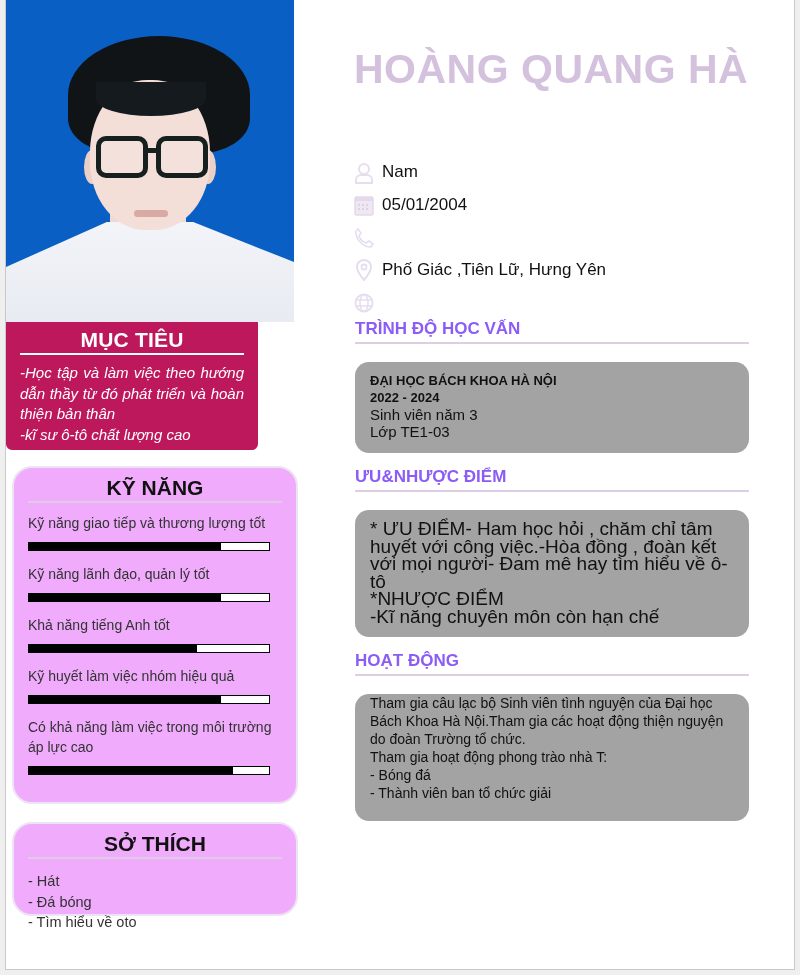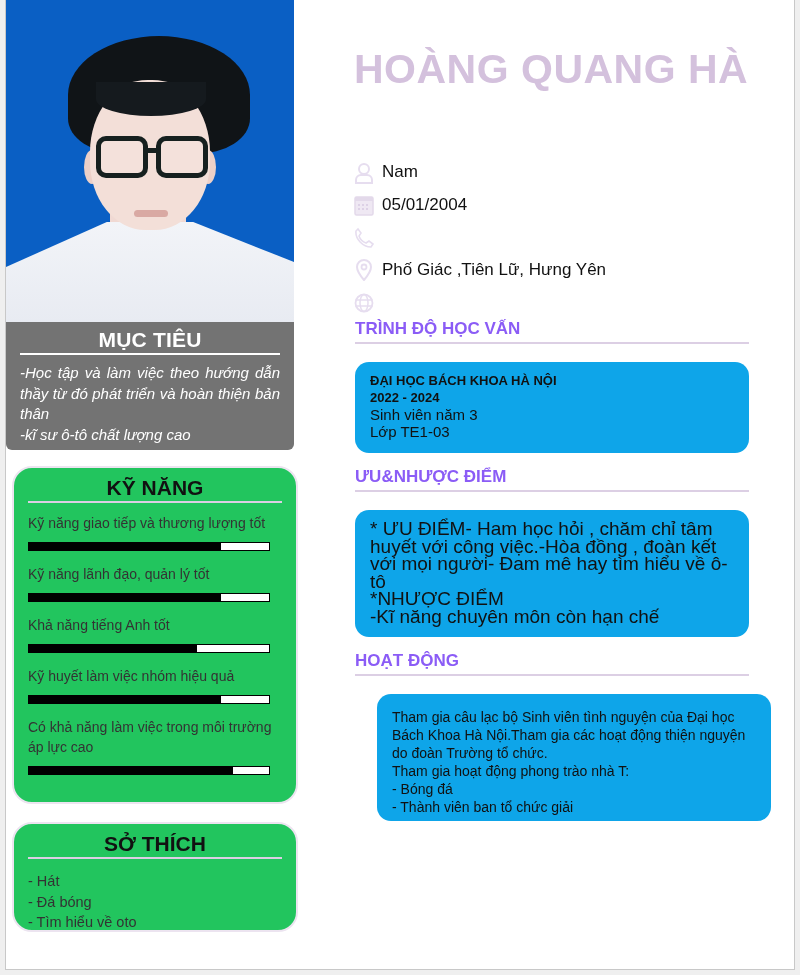--- a/index.html
+++ b/index.html
@@ -21,48 +21,48 @@
   .photo .ear-l { position: absolute; left: 78px; top: 150px; width: 16px; height: 34px; background: #ecd0c8; border-radius: 50%; }
   .photo .ear-r { position: absolute; left: 194px; top: 150px; width: 16px; height: 34px; background: #ecd0c8; border-radius: 50%; }
   .photo .hair { position: absolute; left: 62px; top: 36px; width: 182px; height: 118px; background: #101417; border-radius: 50% 50% 30% 30%; }
   .photo .fringe { position: absolute; left: 90px; top: 82px; width: 110px; height: 34px; background: #151a1e; border-radius: 0 0 50% 50%; }
   .photo .glass { position: absolute; top: 136px; width: 52px; height: 42px; border: 5px solid #16201f; border-radius: 10px; background: rgba(255,255,255,0.08); }
   .photo .glass.l { left: 90px; } .photo .glass.r { left: 150px; }
   .photo .bridge { position: absolute; left: 140px; top: 148px; width: 12px; height: 5px; background: #16201f; }
   .photo .mouth { position: absolute; left: 128px; top: 210px; width: 34px; height: 7px; background: #d9a9a3; border-radius: 4px; }
 
   .objective {
-    position: absolute; left: 6px; top: 322px; width: 288px; height: 128px;
-    background: #737373; border-radius: 0 0 6px 6px; padding: 6px 14px 0 14px; color: #ffffff;
+    position: absolute; left: 6px; top: 322px; width: 252px; height: 128px;
+    background: #be185d; border-radius: 0 0 6px 6px; padding: 6px 14px 0 14px; color: #ffffff;
   }
   .objective h2 { text-align: center; font-size: 21px; font-weight: 700; padding-bottom: 1px;
     border-bottom: 2px solid #ffffff; margin: 0 0 8px 0; letter-spacing: 0.2px; }
   .objective p { font-size: 15px; line-height: 20.5px; text-align: justify; white-space: pre-line; font-style: italic; }
 
   .card { position: absolute; left: 12px; width: 286px; border: 2px solid #ece4f0; border-radius: 20px;
-    background: #22c55e; padding: 8px 14px 0 14px; }
+    background: #f0abfc; padding: 8px 14px 0 14px; }
   .card h2 { text-align: center; font-size: 21px; font-weight: 700; color: #111;
     border-bottom: 2px solid #dccfe4; padding-bottom: 1px; margin-bottom: 10px; }
   .skills { top: 466px; height: 338px; }
   .skill-label { font-size: 14px; color: #333; line-height: 20px; margin-bottom: 9px; }
   .skill-bar { width: 242px; height: 9px; border: 1px solid #000; background: #fff; margin-bottom: 13px; }
   .skill-bar .fill { height: 100%; background: #000; }
-  .hobbies { top: 822px; height: 110px; }
+  .hobbies { top: 822px; height: 94px; }
   .hobbies h2 { margin-bottom: 12px; }
   .hobby { font-size: 14.5px; color: #333; line-height: 20.5px; }
 
   .name { position: absolute; left: 354px; top: 46px; font-size: 41px; font-weight: 700; color: #d4c1dd; letter-spacing: 0.5px; }
   .contact { position: absolute; left: 354px; top: 156px; }
   .contact-row { position: relative; height: 32.5px; display: flex; align-items: center; }
   .contact-row .ic { width: 20px; height: 22px; margin-right: 8px; margin-top: 1px; }
   .contact-row .txt { font-size: 17px; color: #111; line-height: 22px; }
 
   .section-title { position: absolute; left: 355px; width: 394px; font-size: 17px; font-weight: 700; color: #8b5cf6;
     border-bottom: 2px solid #dccfe4; padding-bottom: 0px; line-height: 26px; }
-  .box { position: absolute; left: 355px; width: 394px; background: #0ea5e9; border-radius: 14px; padding: 10px 15px; color: #111; }
+  .box { position: absolute; left: 355px; width: 394px; background: #a3a3a3; border-radius: 14px; padding: 10px 15px; color: #111; }
   .edu .school { font-size: 13px; font-weight: 700; line-height: 17px; }
   .edu .years { font-size: 13px; font-weight: 700; line-height: 17px; }
   .edu .line { font-size: 15px; line-height: 17px; }
   .pros { font-size: 19px; line-height: 17.5px; white-space: pre-line; }
   .act { font-size: 14px; line-height: 18px; white-space: pre-line; }
 </style>
 </head>
 <body>
 
 <div class="page"></div>
@@ -178,18 +178,18 @@
 </div>
 
 <div class="section-title" style="top:464px;">ƯU&amp;NHƯỢC ĐIỂM</div>
 <div class="box" style="top:510px; height:127px; padding-top:10px;">
   <div class="pros">* ƯU ĐIỂM- Ham học hỏi , chăm chỉ tâm huyết với công việc.-Hòa đồng , đoàn kết với mọi người- Đam mê hay tìm hiểu về ô-tô
 *NHƯỢC ĐIỂM
 -Kĩ năng chuyên môn còn hạn chế</div>
 </div>
 
 <div class="section-title" style="top:648px;">HOẠT ĐỘNG</div>
-<div class="box" style="top:694px; height:127px; padding-top:14px;margin-left:22px;">
+<div class="box" style="top:694px; height:127px; padding-top:0;">
   <div class="act">Tham gia câu lạc bộ Sinh viên tình nguyện của Đại học Bách Khoa Hà Nội.Tham gia các hoạt động thiện nguyện do đoàn Trường tổ chức.
 Tham gia hoạt động phong trào nhà T:</div>
   <div class="act big">- Bóng đá</div>
   <div class="act">- Thành viên ban tổ chức giải</div>
 </div>
 
 </body></html>

